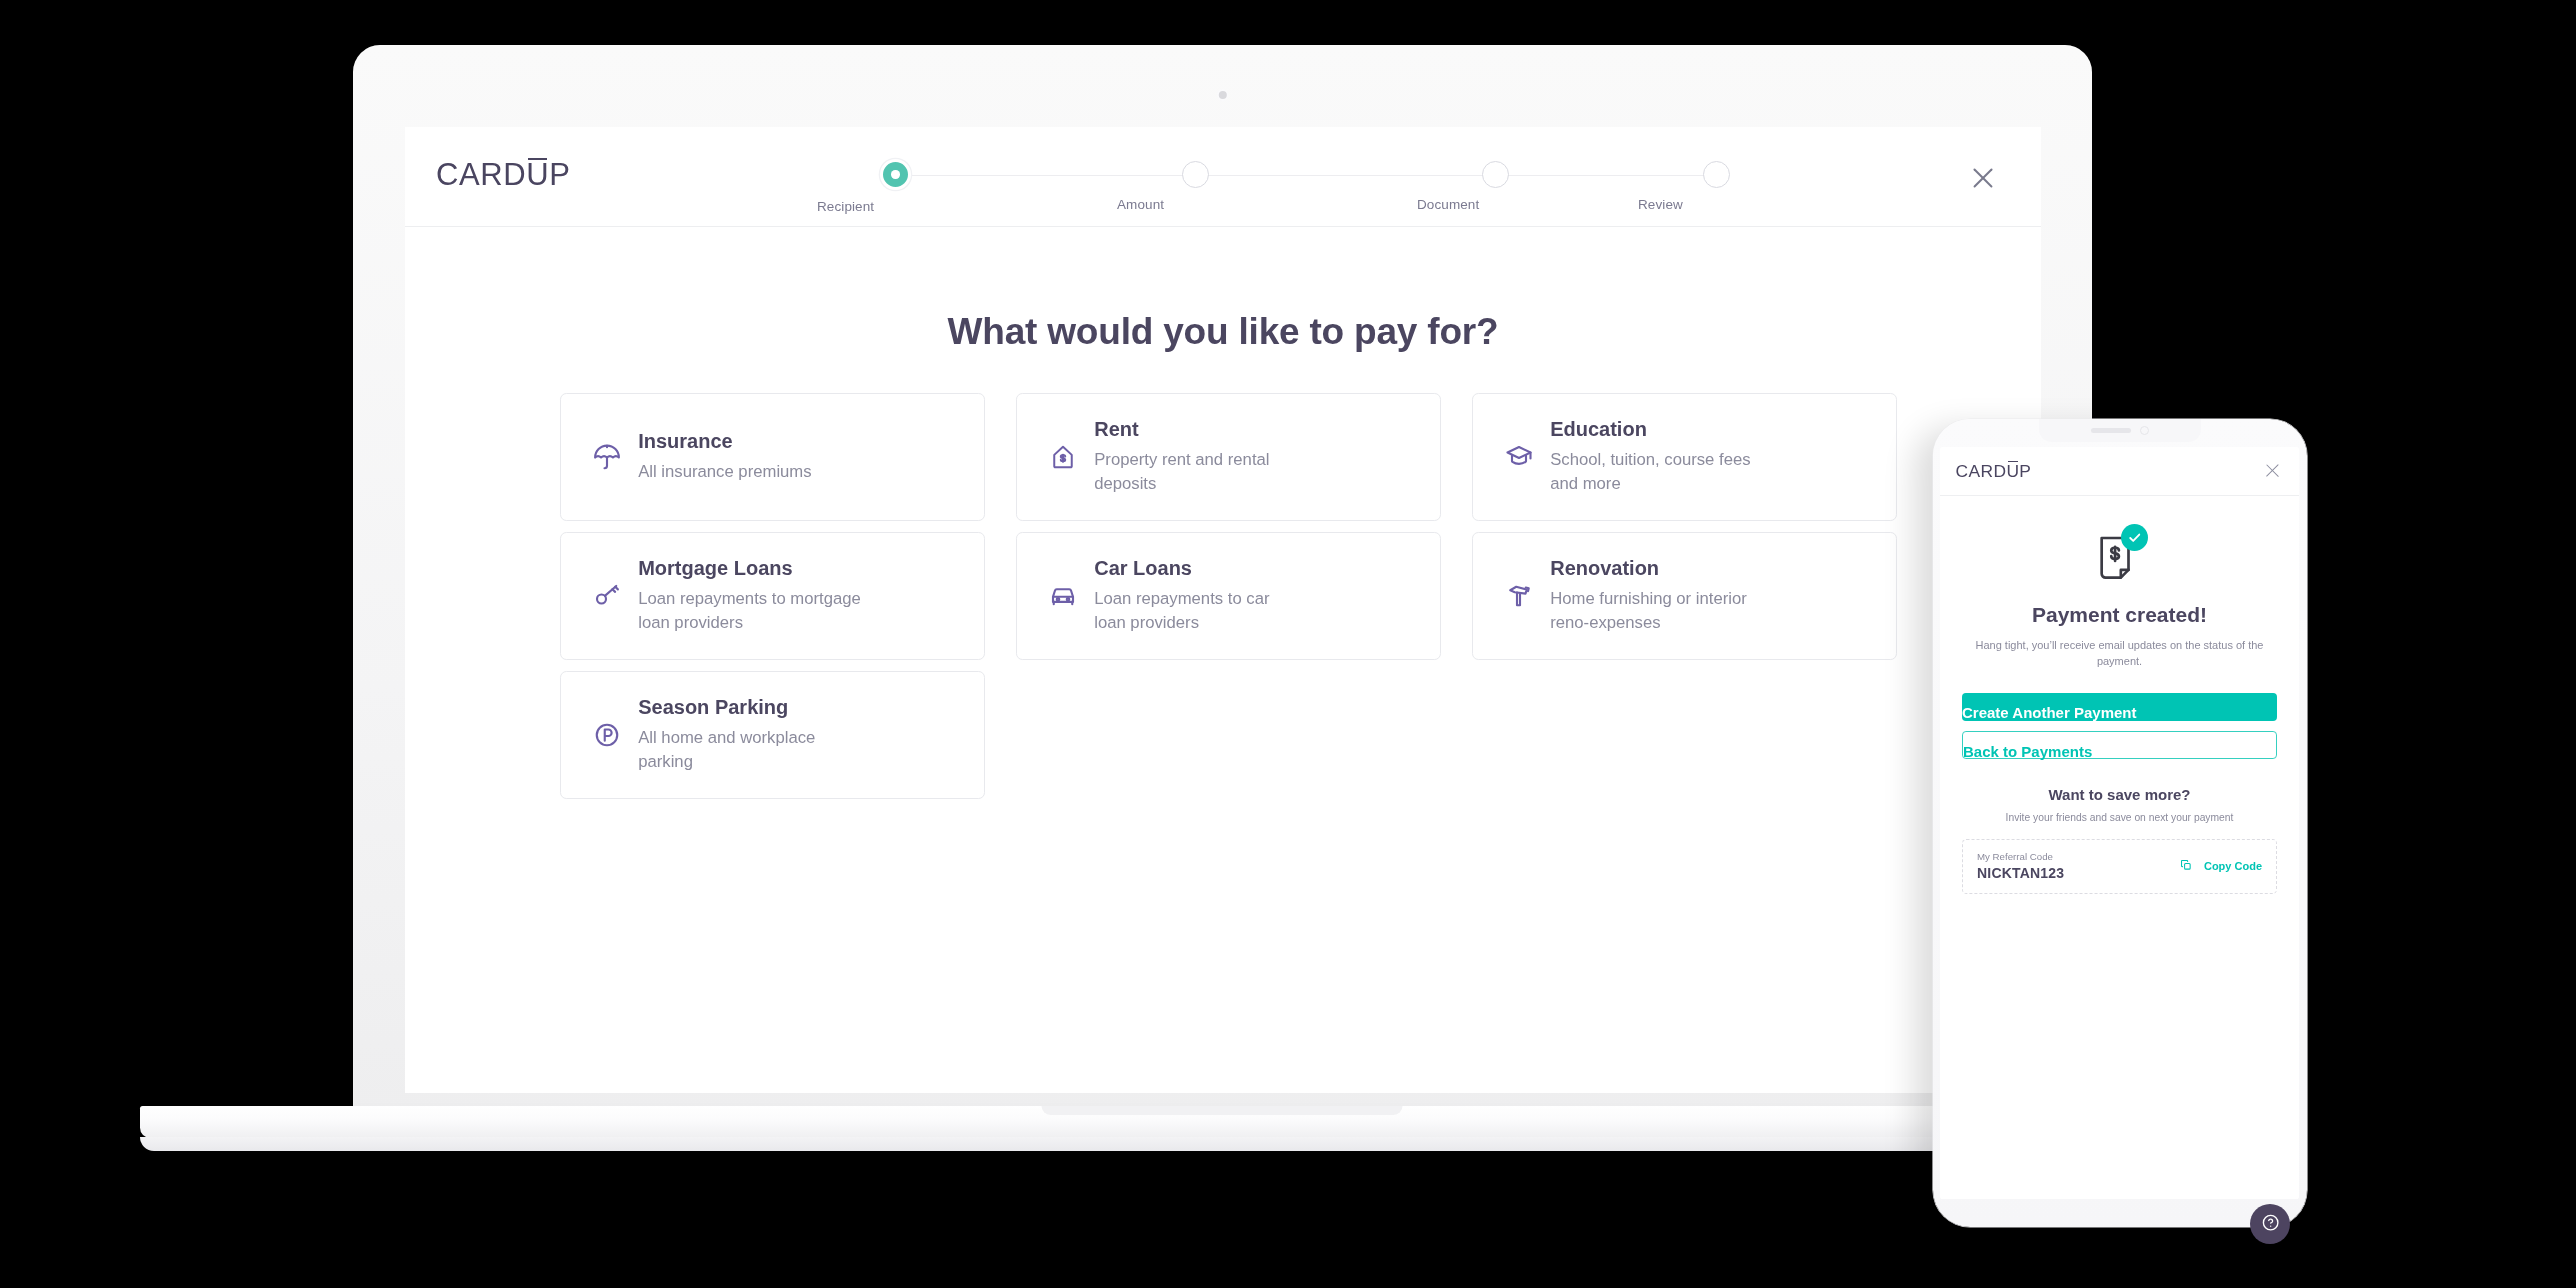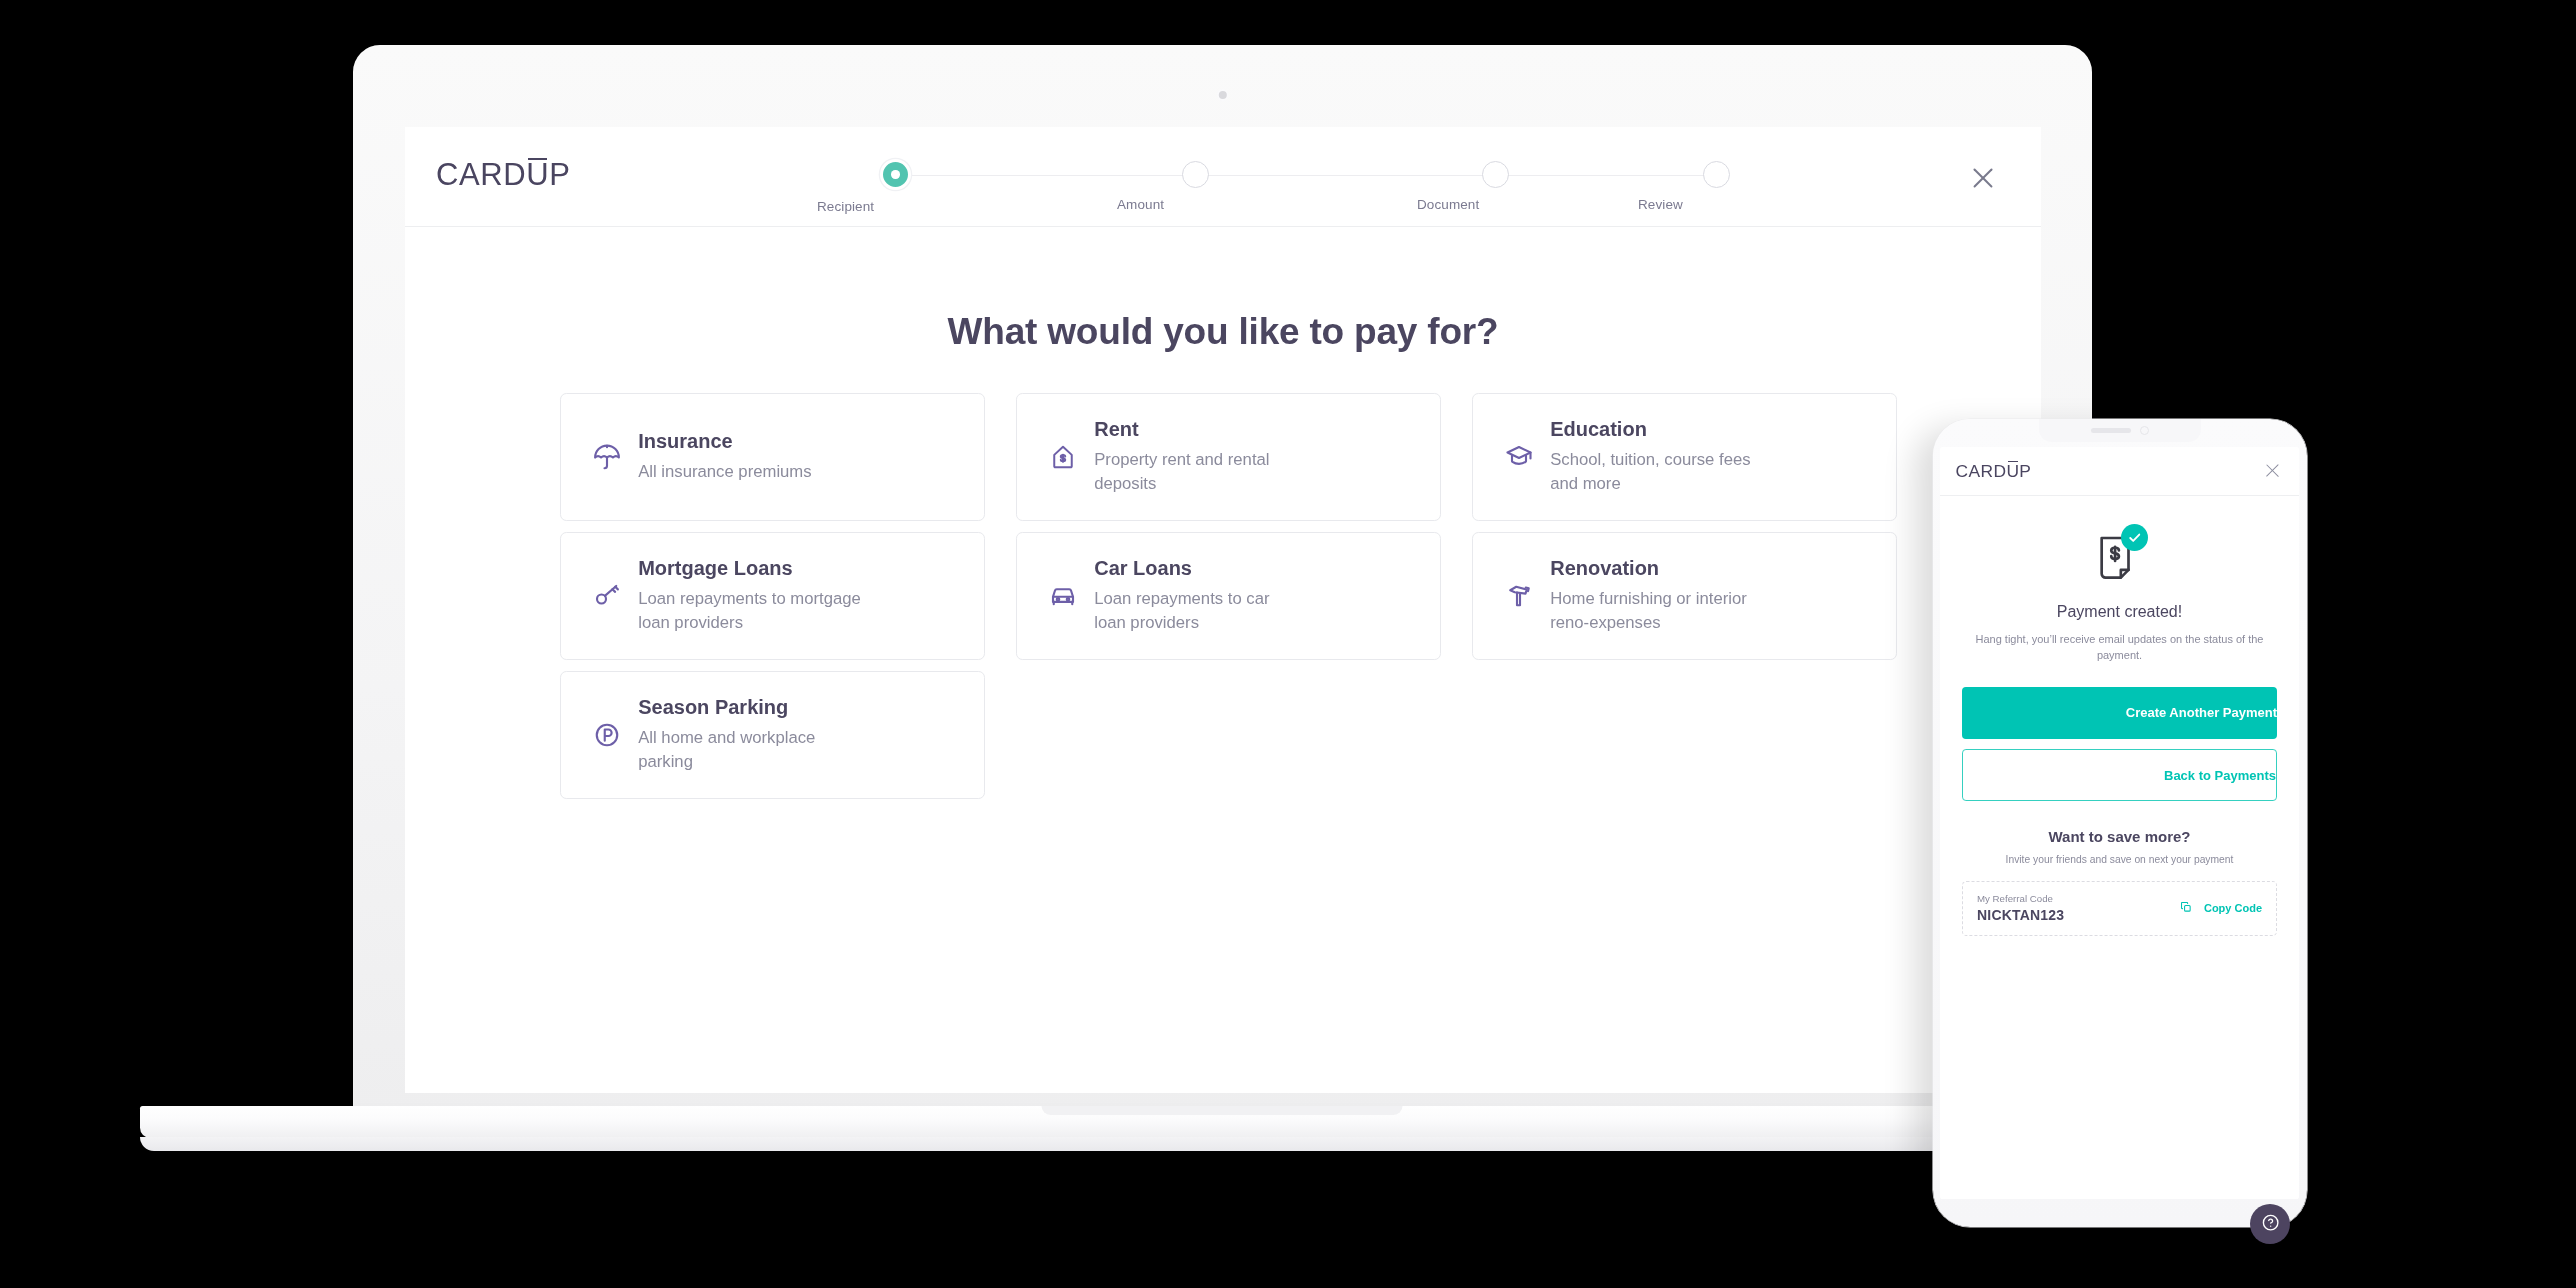--- a/index.html
+++ b/index.html
@@ -345,41 +345,41 @@
     width: 27px; height: 27px;
     border-radius: 50%;
     background: #00c4b4;
     display: flex;
     align-items: center;
     justify-content: center;
   }
 
   .m-title {
     margin-top: 16.7px;
-    font-size: 16px;
-    font-weight: 400;
+    font-size: 21px;
+    font-weight: 700;
     color: #4b4660;
   }
   .m-sub {
     margin-top: 10.3px;
     font-size: 11px;
     line-height: 1.5;
     color: #8b8b9c;
     padding: 0 2.6px;
   }
 
   .btn {
     display: block;
     width: 100%;
-    height: 52px;
+    height: 28px;
     border-radius: 3.9px;
-    font-size: 13px;
+    font-size: 15px;
     font-weight: 700;
     line-height: 40px;
-    text-align: right;
+    text-align: left;
     cursor: pointer;
     border: none;
   }
   .btn-primary {
     margin-top: 23px;
     background: #00c4b4;
     color: #ffffff;
   }
   .btn-secondary {
     margin-top: 10.3px;

